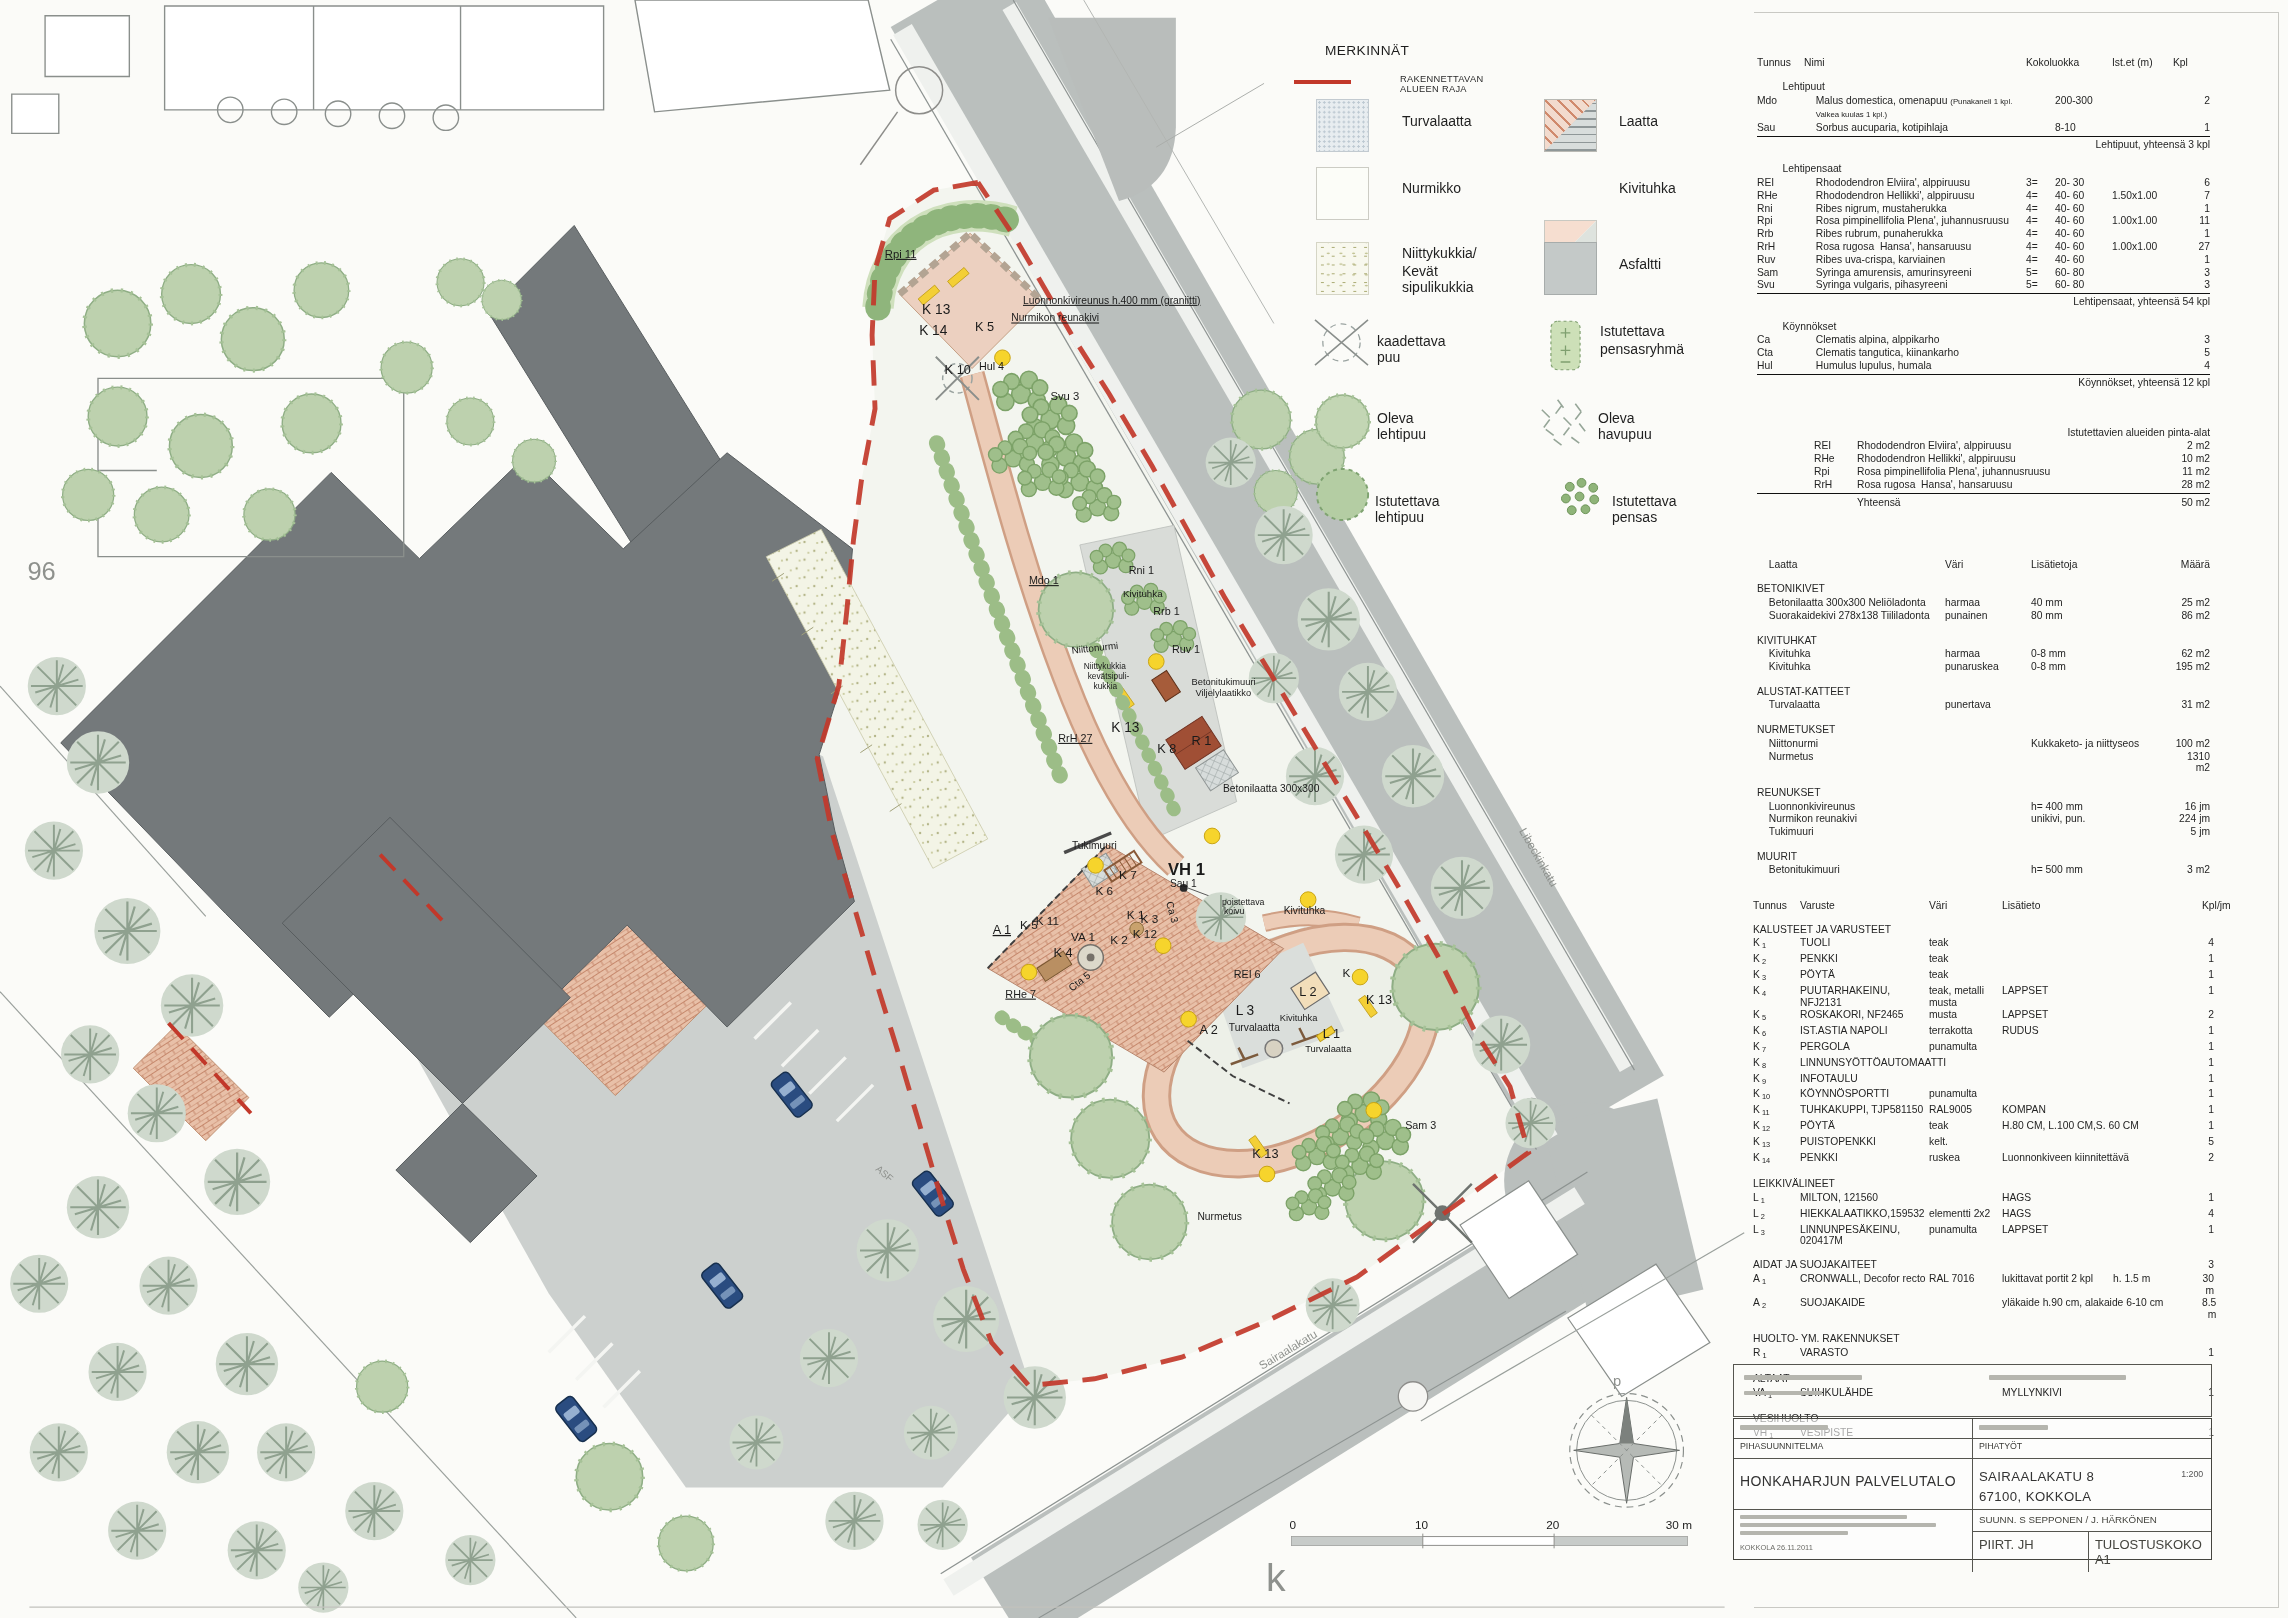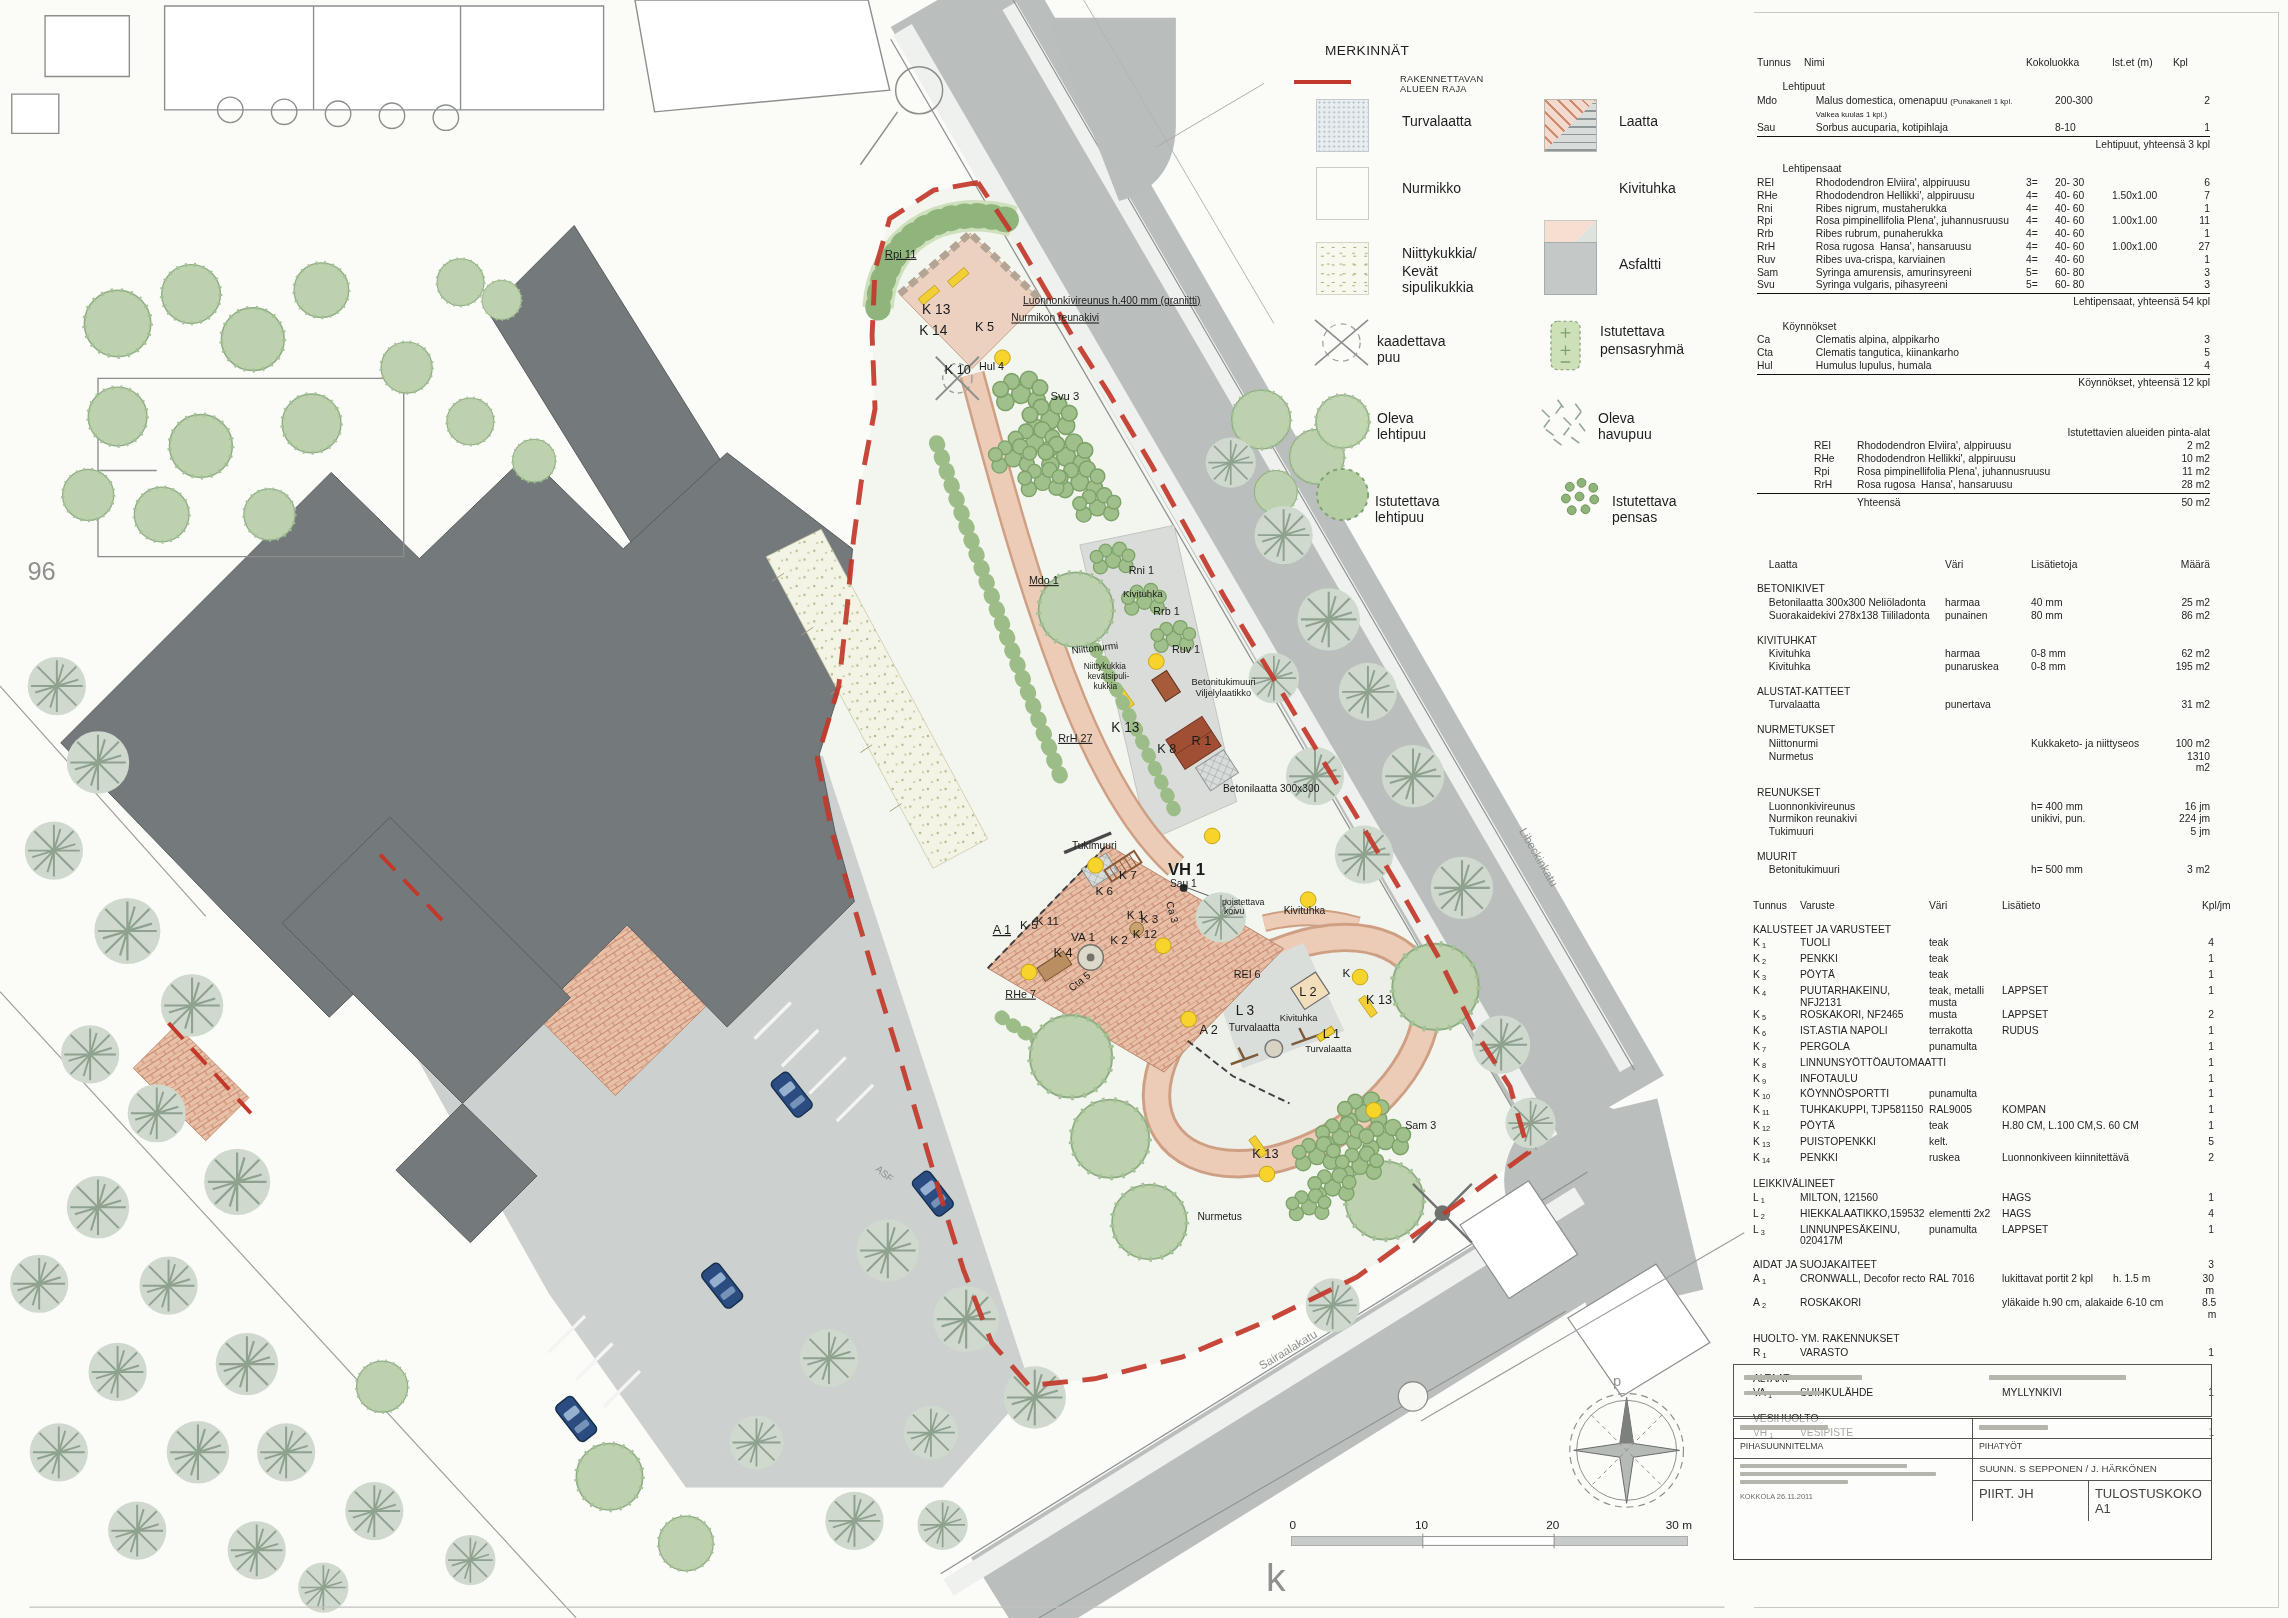--- a/index.html
+++ b/index.html
@@ -985,21 +985,21 @@
       </div>
       <div class="eq-grid trow">
         <span class="tc "><span>A</span><span class="sub">1</span></span>
         <span class="tc ">CRONWALL, Decofor recto</span>
         <span class="tc ">RAL 7016</span>
         <span class="tc ">lukittavat portit 2 kpl       h. 1.5 m</span>
         <span class="tc rt">30 m</span>
       </div>
       <div class="eq-grid trow">
         <span class="tc "><span>A</span><span class="sub">2</span></span>
-        <span class="tc ">ROSKAKORI</span>
+        <span class="tc ">SUOJAKAIDE</span>
         <span class="tc "></span>
         <span class="tc ">yläkaide h.90 cm, alakaide 6-10 cm</span>
         <span class="tc rt">8.5 m</span>
       </div>
       <div class="eq-title">
         <span class="tc ">HUOLTO- YM. RAKENNUKSET</span>
         <span class="tc rt"></span>
       </div>
       <div class="eq-grid trow">
         <span class="tc "><span>R</span><span class="sub">1</span></span>
@@ -1044,20 +1044,28 @@
         </div>
     <div class="tb-cell">
           <div class="bar" style="width:69px;margin-top:3.9px;"></div>
         </div>
   </div>
   <div class="tb-row">
     <div class="tb-cell tb-small">PIHASUUNNITELMA</div>
     <div class="tb-cell tb-small">PIHATYÖT</div>
   </div>
   <div class="tb-row">
+    <div class="tb-cell tb-proj">HONKAHARJUN PALVELUTALO</div>
+    <div class="tb-cell">
+      <div class="tb-addr"><span>SAIRAALAKATU 8</span><br>
+      <span>67100, KOKKOLA</span></div>
+      <div class="tb-scale">1:200</div>
+    </div>
+  </div>
+  <div class="tb-row">
     <div class="tb-cell">
       <div class="bar" style="width:167px;margin-top:2.9px;height:3.9px;"></div>
       <div class="bar" style="width:196px;margin-top:3.9px;height:3.9px;"></div>
       <div class="bar" style="width:108px;margin-top:3.9px;height:3.9px;"></div>
       <div style="font-size:7.4px;color:#6b6b66;margin-top:8px;">KOKKOLA 26.11.2011</div>
     </div>
     <div class="tb-cell" style="padding:0;">
       <div class="tb-sub">
         <div class="r1">SUUNN.  S  SEPPONEN / J. HÄRKÖNEN</div>
         <div class="r2">

